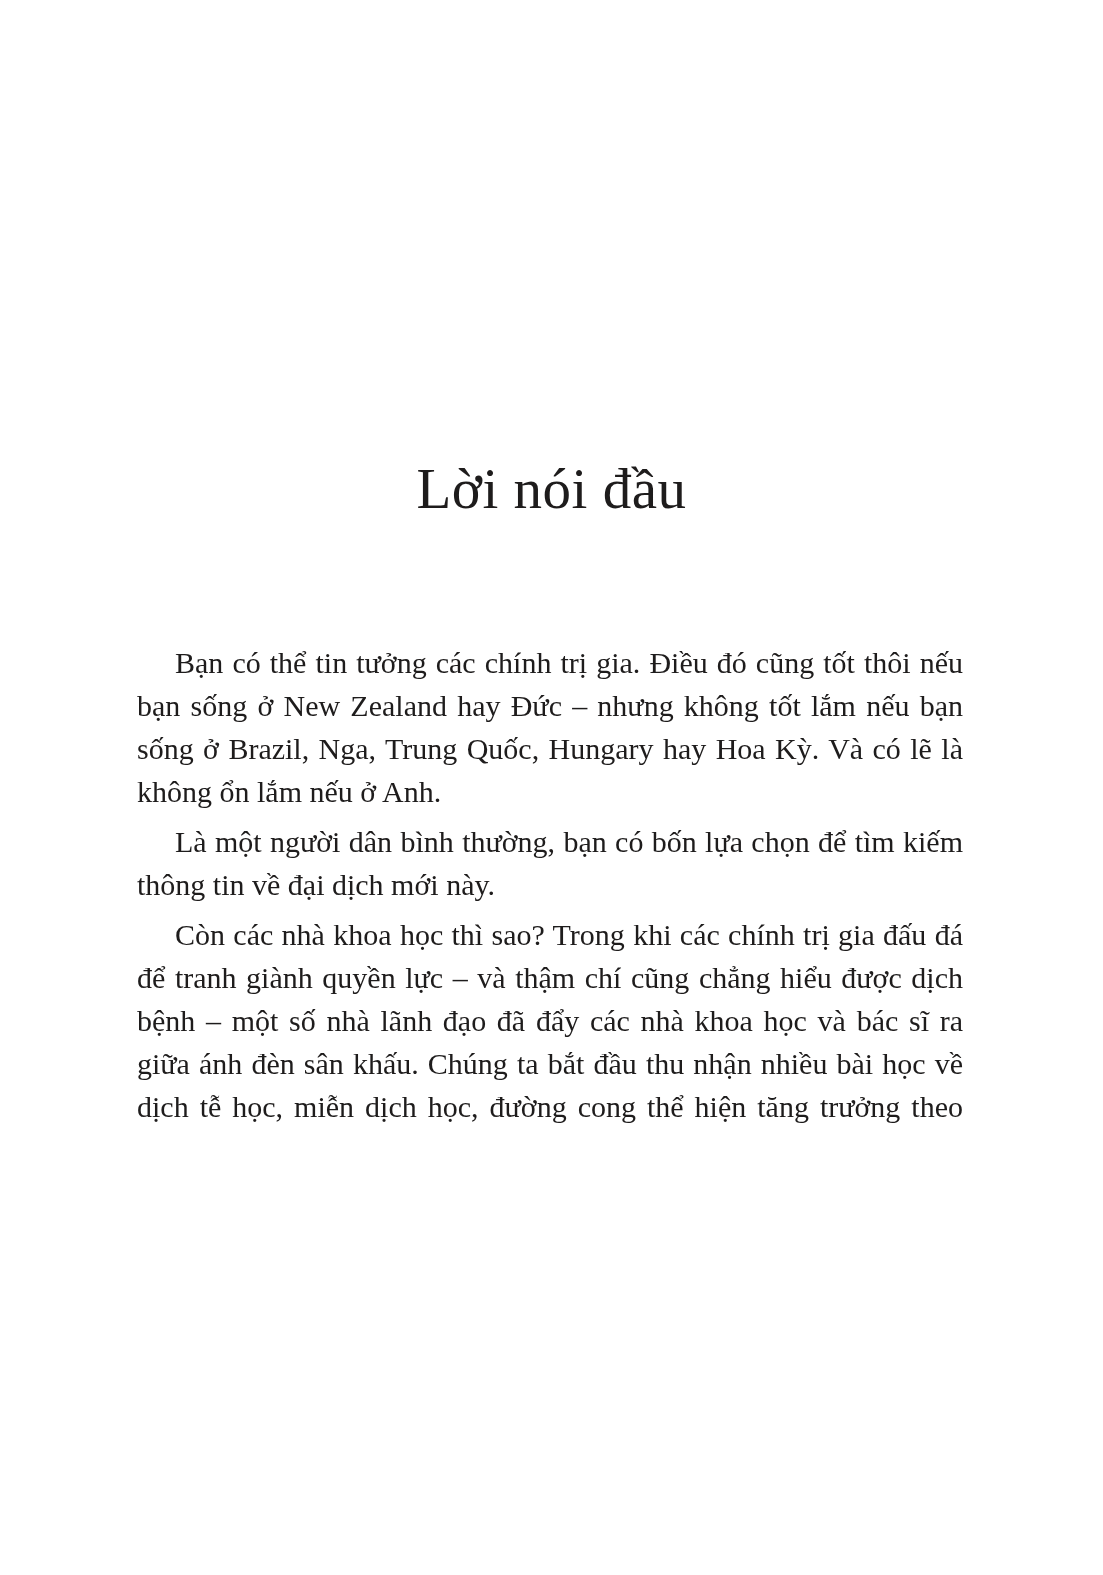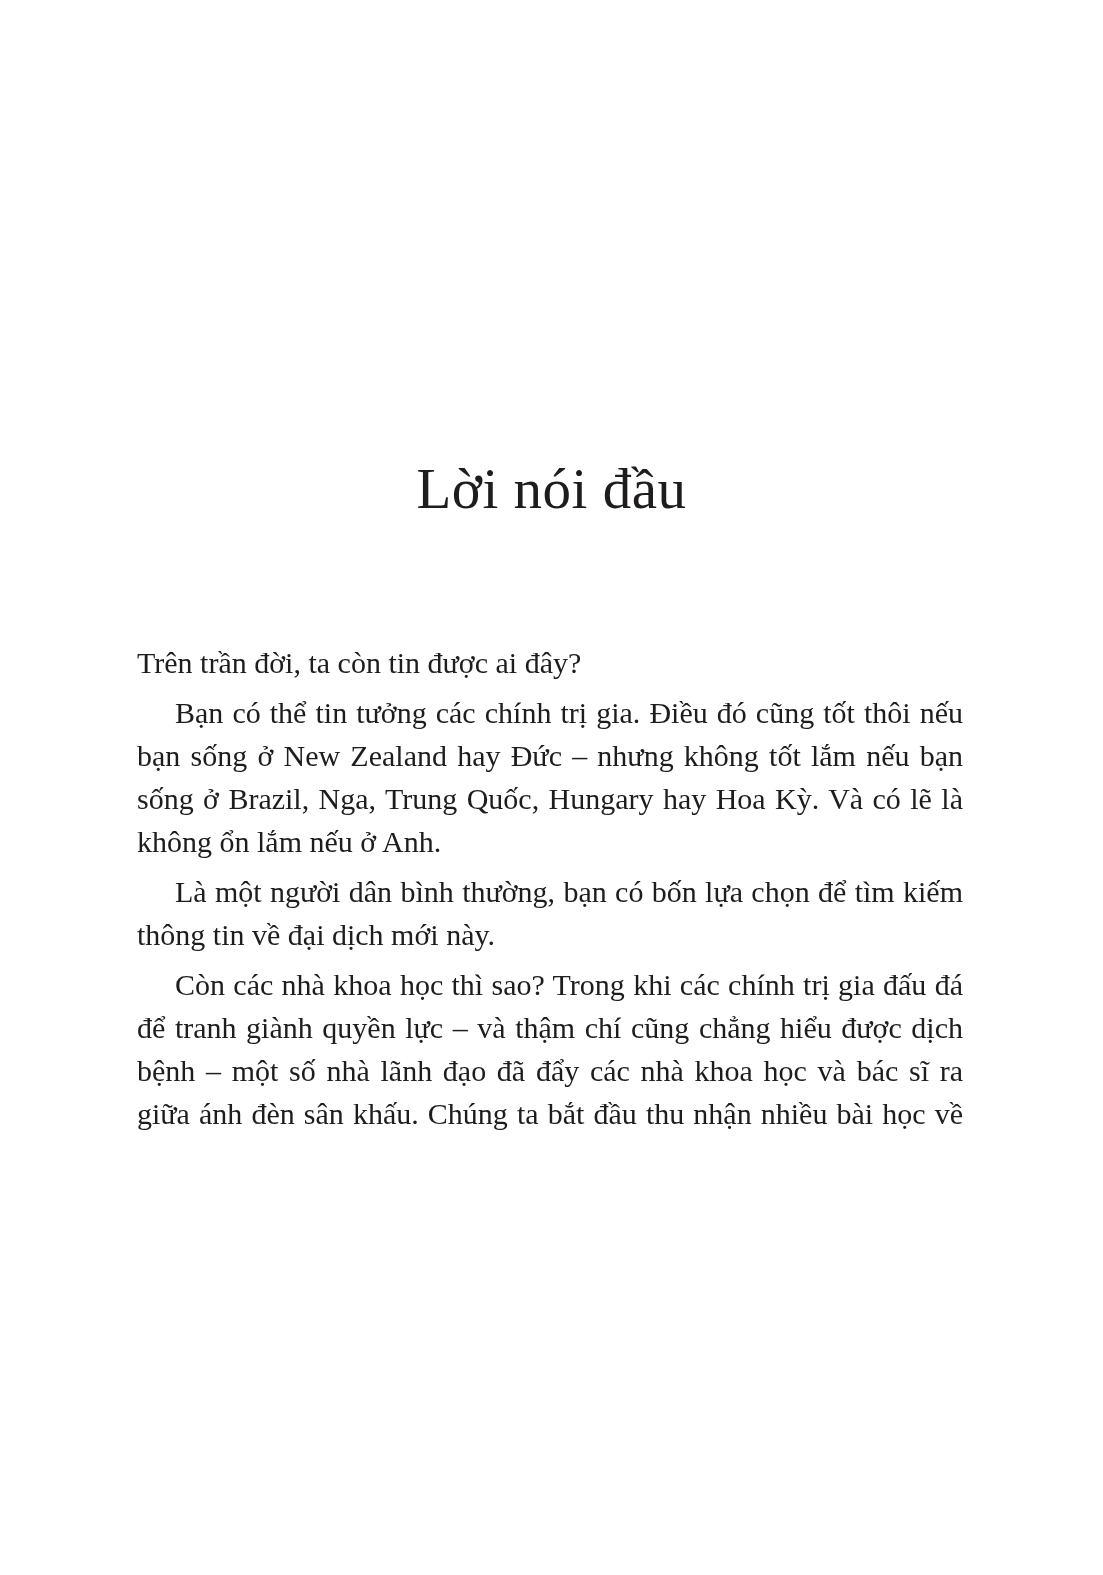--- a/index.html
+++ b/index.html
@@ -41,18 +41,17 @@
     text-indent: 0;
   }
 </style>
 </head>
 <body>
 
 <div class="page">
   <h1 class="chapter-title">Lời nói đầu</h1>
 
   <div class="body-text">
-    <p class="first">Trên trần đời, ta còn tin được ai đây?</p>
     <p>Bạn có thể tin tưởng các chính trị gia. Điều đó cũng tốt thôi nếu bạn sống ở New Zealand hay Đức – nhưng không tốt lắm nếu bạn sống ở Brazil, Nga, Trung Quốc, Hungary hay Hoa Kỳ. Và có lẽ là không ổn lắm nếu ở Anh.</p>
     <p>Là một người dân bình thường, bạn có bốn lựa chọn để tìm kiếm thông tin về đại dịch mới này.</p>
     <p>Còn các nhà khoa học thì sao? Trong khi các chính trị gia đấu đá để tranh giành quyền lực – và thậm chí cũng chẳng hiểu được dịch bệnh – một số nhà lãnh đạo đã đẩy các nhà khoa học và bác sĩ ra giữa ánh đèn sân khấu. Chúng ta bắt đầu thu nhận nhiều bài học về dịch tễ học, miễn dịch học, đường cong thể hiện tăng trưởng theo cấp số nhân, xét nghiệm kháng thể, vắc xin và mô hình hóa bệnh truyền nhiễm do virus. Rồi chúng ta hiểu ra rằng các nhà khoa học</p>
   </div>
 </div>
 
 </body></html>

